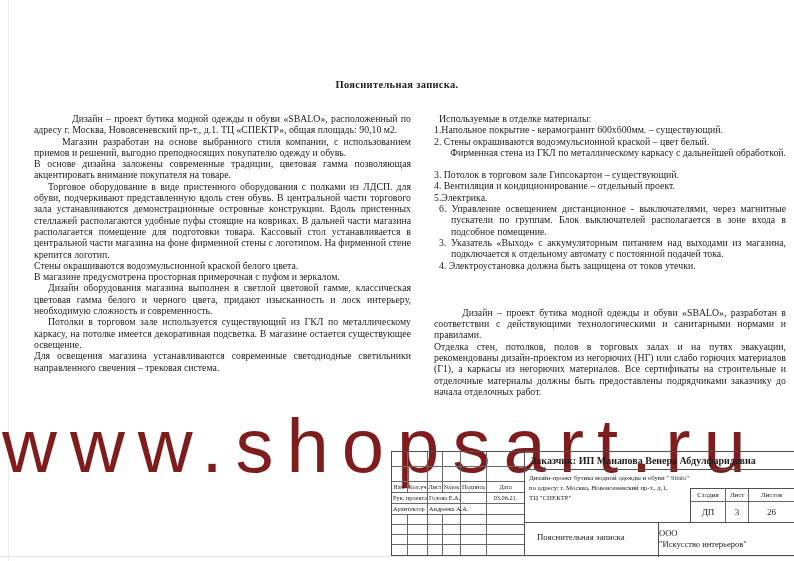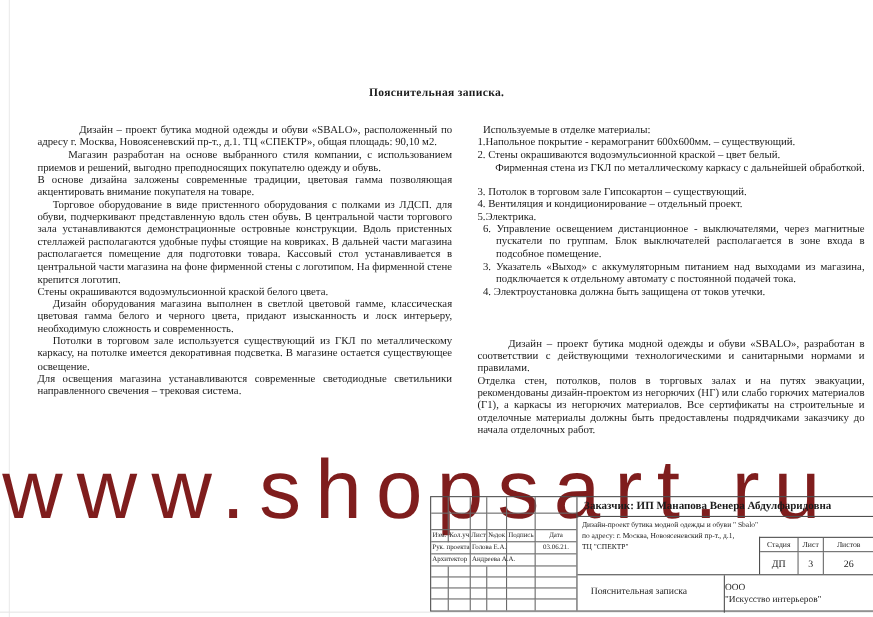--- a/index.html
+++ b/index.html
@@ -109,20 +109,21 @@
   <div class="watermark">www.shopsart.ru</div>
 
   <div class="doc-title">Пояснительная записка.</div>
 
   <div class="col col-left">
       <div class="para ind-xl">Дизайн – проект  бутика модной одежды и обуви «SBALO», расположенный по адресу г. Москва, Новоясеневский пр-т., д.1. ТЦ «СПЕКТР», общая площадь: 90,10 м2.</div>
       <div class="para ind-lg">Магазин разработан на основе выбранного стиля компании,  с использованием приемов и решений,  выгодно преподносящих покупателю одежду и обувь.</div>
       <div class="para">В основе дизайна заложены современные традиции,  цветовая гамма позволяющая акцентировать внимание покупателя на товаре.</div>
       <div class="para ind-md">Торговое оборудование в виде пристенного оборудования с полками из ЛДСП. для обуви, подчеркивают представленную вдоль стен обувь. В центральной части торгового зала устанавливаются демонстрационные островные конструкции. Вдоль пристенных стеллажей располагаются удобные пуфы стоящие на ковриках. В дальней части магазина располагается помещение для подготовки товара. Кассовый стол устанавливается в центральной части магазина на фоне фирменной стены с логотипом. На фирменной стене крепится логотип.</div>
       <div class="para">Стены окрашиваются водоэмульсионной краской белого цвета.</div>
+      <div class="para">В магазине предусмотрена просторная примерочная с пуфом и зеркалом.</div>
       <div class="para ind-md">Дизайн оборудования магазина выполнен в светлой цветовой гамме, классическая цветовая гамма белого и черного цвета, придают изысканность и лоск интерьеру,  необходимую сложность и современность.</div>
       <div class="para ind-md">Потолки в торговом зале используется существующий из ГКЛ по металлическому каркасу, на потолке  имеется декоративная подсветка. В магазине остается существующее освещение.</div>
       <div class="para">Для освещения магазина устанавливаются современные светодиодные светильники направленного свечения – трековая система.</div>
     </div>
   <div class="col col-right">
       <div class="intro">Используемые в отделке материалы:</div>
       <div class="item">1.Напольное покрытие - керамогранит 600х600мм. – существующий.</div>
       <div class="item">2. Стены окрашиваются  водоэмульсионной краской – цвет белый.</div>
       <div class="sub">Фирменная стена из ГКЛ по металлическому каркасу с дальнейшей обработкой.</div>
       <div class="item gap">3. Потолок в торговом зале Гипсокартон – существующий.</div>

